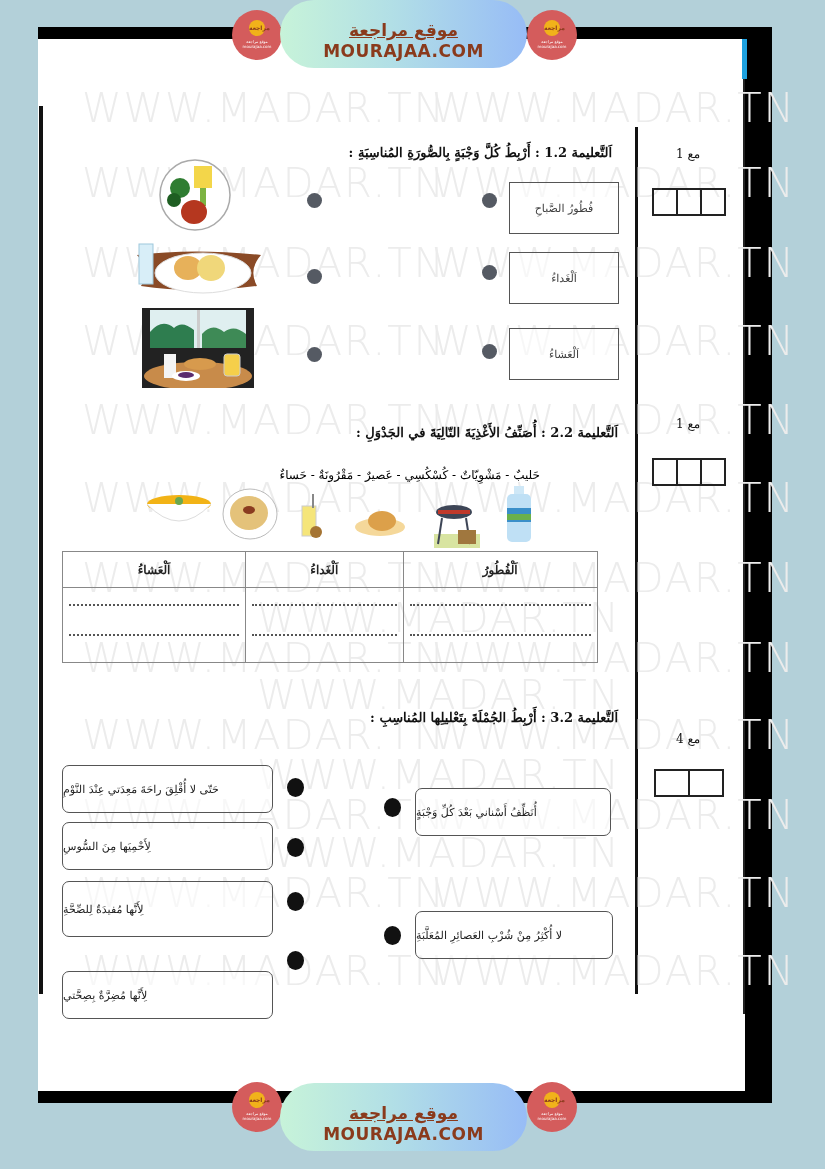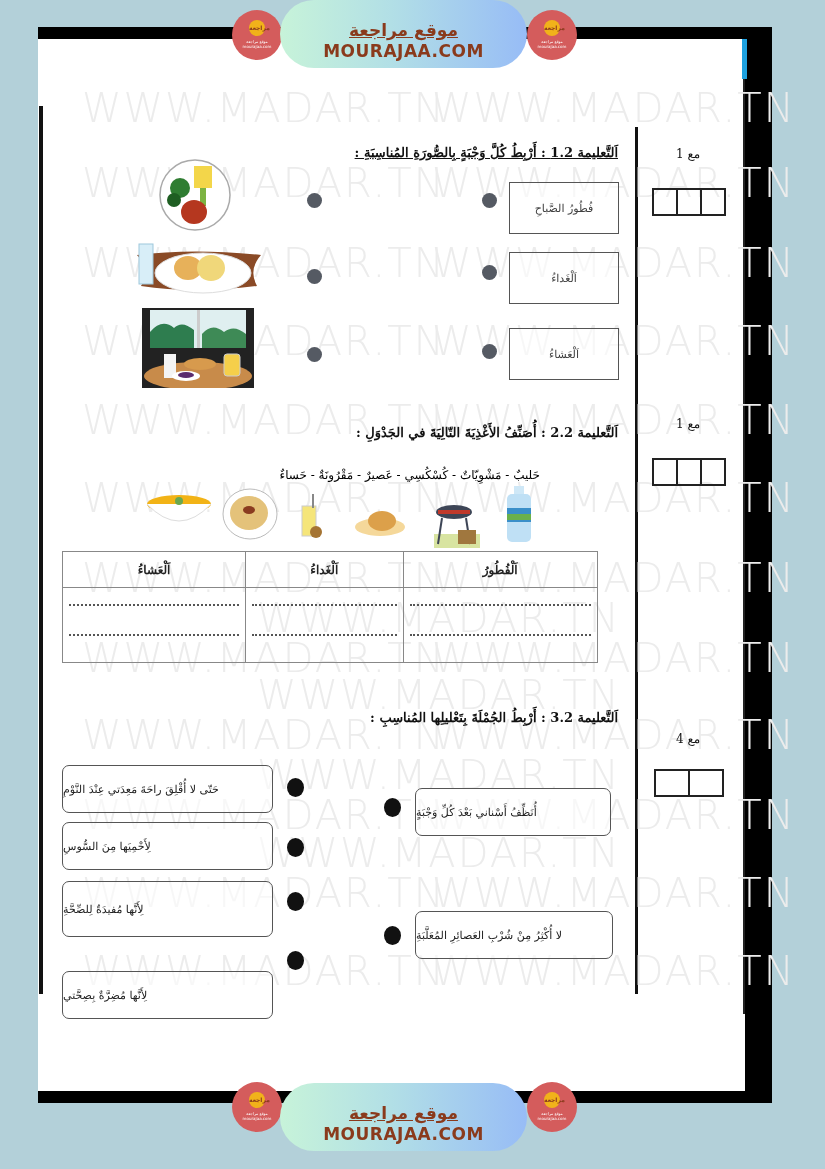--- a/index.html
+++ b/index.html
@@ -157,21 +157,21 @@
 </div>
 <div class="banner" style="top:0px;">
   <span class="ar">موقع مراجعة</span>
   <span class="en">MOURAJAA.COM</span>
 </div>
 <div class="badge" style="left:527px;top:10px;">
   <div class="logo">مراجعة</div>
   <div class="small">موقع مراجعة mourajaa.com</div>
 </div>
 
-<div class="instr" style="right:207px;top:145px;text-decoration:underline;">اَلتَّعليمة 1.2 : أَرْبِطُ كُلَّ وَجْبَةٍ بِالصُّورَةِ المُناسِبَةِ :</div>
+<div class="instr" style="right:213px;top:145px;">اَلتَّعليمة 1.2 : أَرْبِطُ كُلَّ وَجْبَةٍ بِالصُّورَةِ المُناسِبَةِ :</div>
 <div class="score-label" style="left:676px;top:147px;">مع 1</div>
 <div class="score-box" style="left:652px;top:188px;width:74px;">
   <div class="cell"></div>
   <div class="cell"></div>
   <div class="cell"></div>
 </div>
 
 <div class="pic" style="left:158px;top:158px;width:74px;height:74px;">
   <svg width="74" height="74" viewBox="0 0 74 74">
     <circle cx="37" cy="37" r="35" fill="#fff" stroke="#aaa" stroke-width="1.5"></circle>

